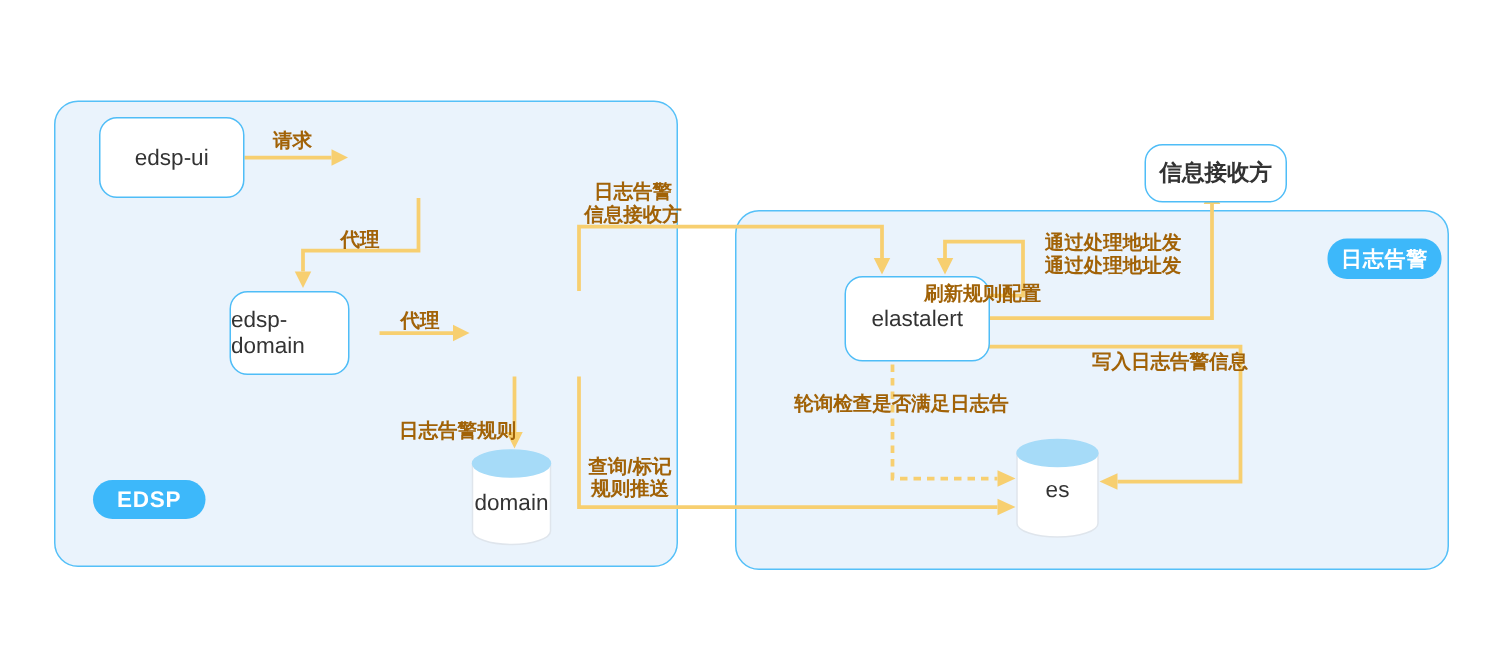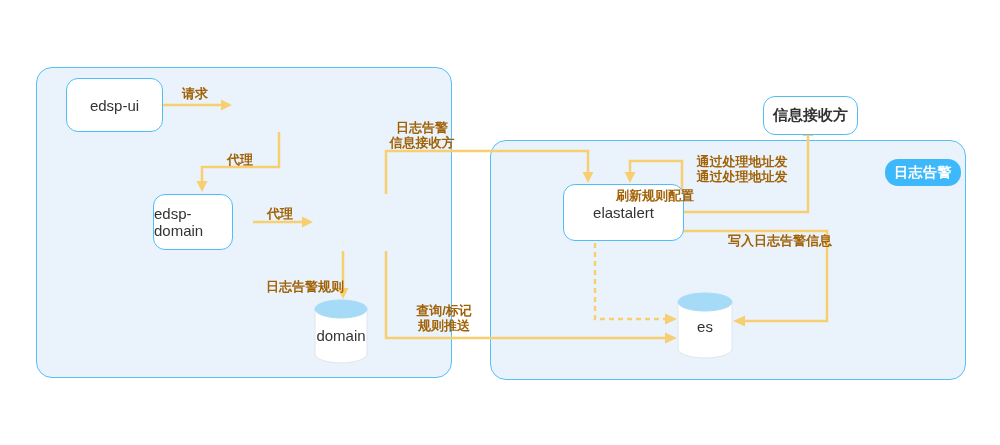--- a/index.html
+++ b/index.html
@@ -77,46 +77,48 @@
       <ellipse cx="705" cy="302" rx="27" ry="9" fill="#a6dbf8" stroke="#a6dbf8"></ellipse>
     </g>
   </svg>
 
   <div class="node" style="left:66px; top:78px; width:97px; height:54px;">
       <span>edsp-ui</span>
     </div>
   <div class="node" style="left:153px; top:194px; width:80px; height:56px;">
       <span>edsp-domain</span>
     </div>
-  <div class="node" style="left:563px; top:184px; width:121px; height:57px;">
+  <div class="node" style="left:563px; top:184px; width:97px; height:57px;">
       <span>elastalert</span>
     </div>
   <div class="node cn" style="left:763px; top:64px; width:95px; height:39px;margin-top:32px;">
       <span>信息接收方</span>
     </div>
 
   <div class="db-label" style="left:341px; top:327px;">domain</div>
   <div class="db-label" style="left:705px; top:318px;">es</div>
 
+  <div class="badge" style="left:62px; top:320px; width:75px; height:26px; font-size:15px;">EDSP</div>
   <div class="badge" style="left:885px; top:159px; width:76px; height:27px; font-size:14px;">日志告警</div>
 
   <div class="edge-label" style="left:195px; top:86px;">请求</div>
   <div class="edge-label" style="left:240px; top:152px;">代理</div>
   <div class="edge-label" style="left:280px; top:206px;">代理</div>
   <div class="edge-label" style="left:305px; top:279px;">日志告警规则</div>
   <div class="edge-label" style="left:422px; top:120px;">
     <span>日志告警</span>
     <span>信息接收方</span>
   </div>
   <div class="edge-label" style="left:655px; top:142px;margin-top:46px;">刷新规则配置</div>
   <div class="edge-label" style="left:742px; top:154px;">
     <span>通过处理地址发</span>
     <span>通过处理地址发</span>
   </div>
   <div class="edge-label" style="left:780px; top:233px;">写入日志告警信息</div>
   <div class="edge-label" style="left:601px; top:261px;">
+    <span>轮询检查是否满足日志告</span>
   </div>
-  <div class="edge-label" style="left:444px; top:303px;">
+  <div class="edge-label" style="left:420px; top:303px;">
     <span>查询/标记</span>
     <span>规则推送</span>
   </div>
 
 </div>
 
 </body></html>

